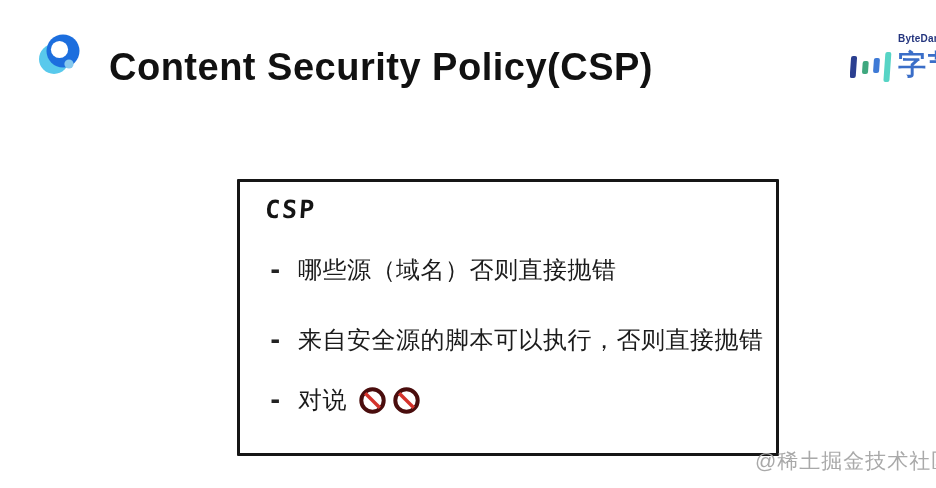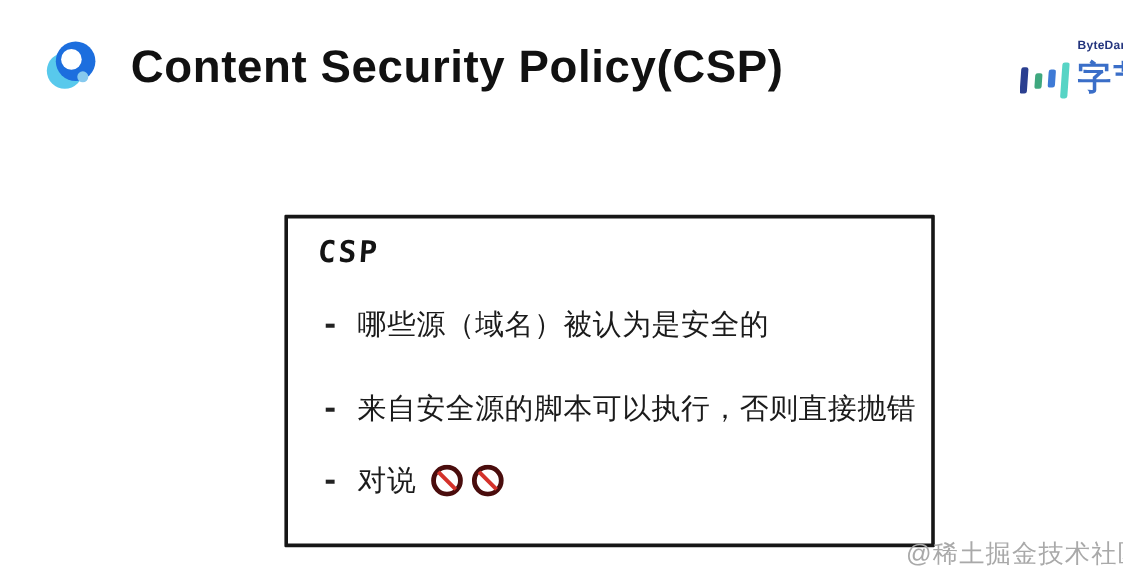--- a/index.html
+++ b/index.html
@@ -10,21 +10,21 @@
     position: relative;
     font-family: "Liberation Sans", sans-serif;
   }
 
   
   .header-logo {
     position: absolute; left: 38px; top: 30px;
     width: 46px; height: 46px;
   }
   .page-title {
-    position: absolute; left: 109px; top: 33px;
+    position: absolute; left: 109px; top: 44px;
     height: 46px; line-height: 46px;
     font-size: 38px; font-weight: bold; color: #111111;
     letter-spacing: 0.5px;
     white-space: nowrap;
   }
 
   
   .brand {
     position: absolute; left: 850px; top: 33px;
     width: 130px; height: 60px;
@@ -110,21 +110,21 @@
     <span class="brand-latin">ByteDance</span>
     <span class="brand-chinese">字节</span>
   </div>
 </div>
 
 <div class="card">
   <div class="card-heading">CSP</div>
 
   <div class="bullet-row b1">
     <span class="bullet-dash">-</span>
-    <span class="bullet-text">哪些源（域名）被认为是安全的</span>
+    <span class="bullet-text">哪些源（域名）否则直接抛错</span>
   </div>
 
   <div class="bullet-row b2">
     <span class="bullet-dash">-</span>
     <span class="bullet-text">来自安全源的脚本可以执行，否则直接抛错</span>
   </div>
 
   <div class="bullet-row b3">
     <span class="bullet-dash">-</span>
     <span class="bullet-text">对</span>

